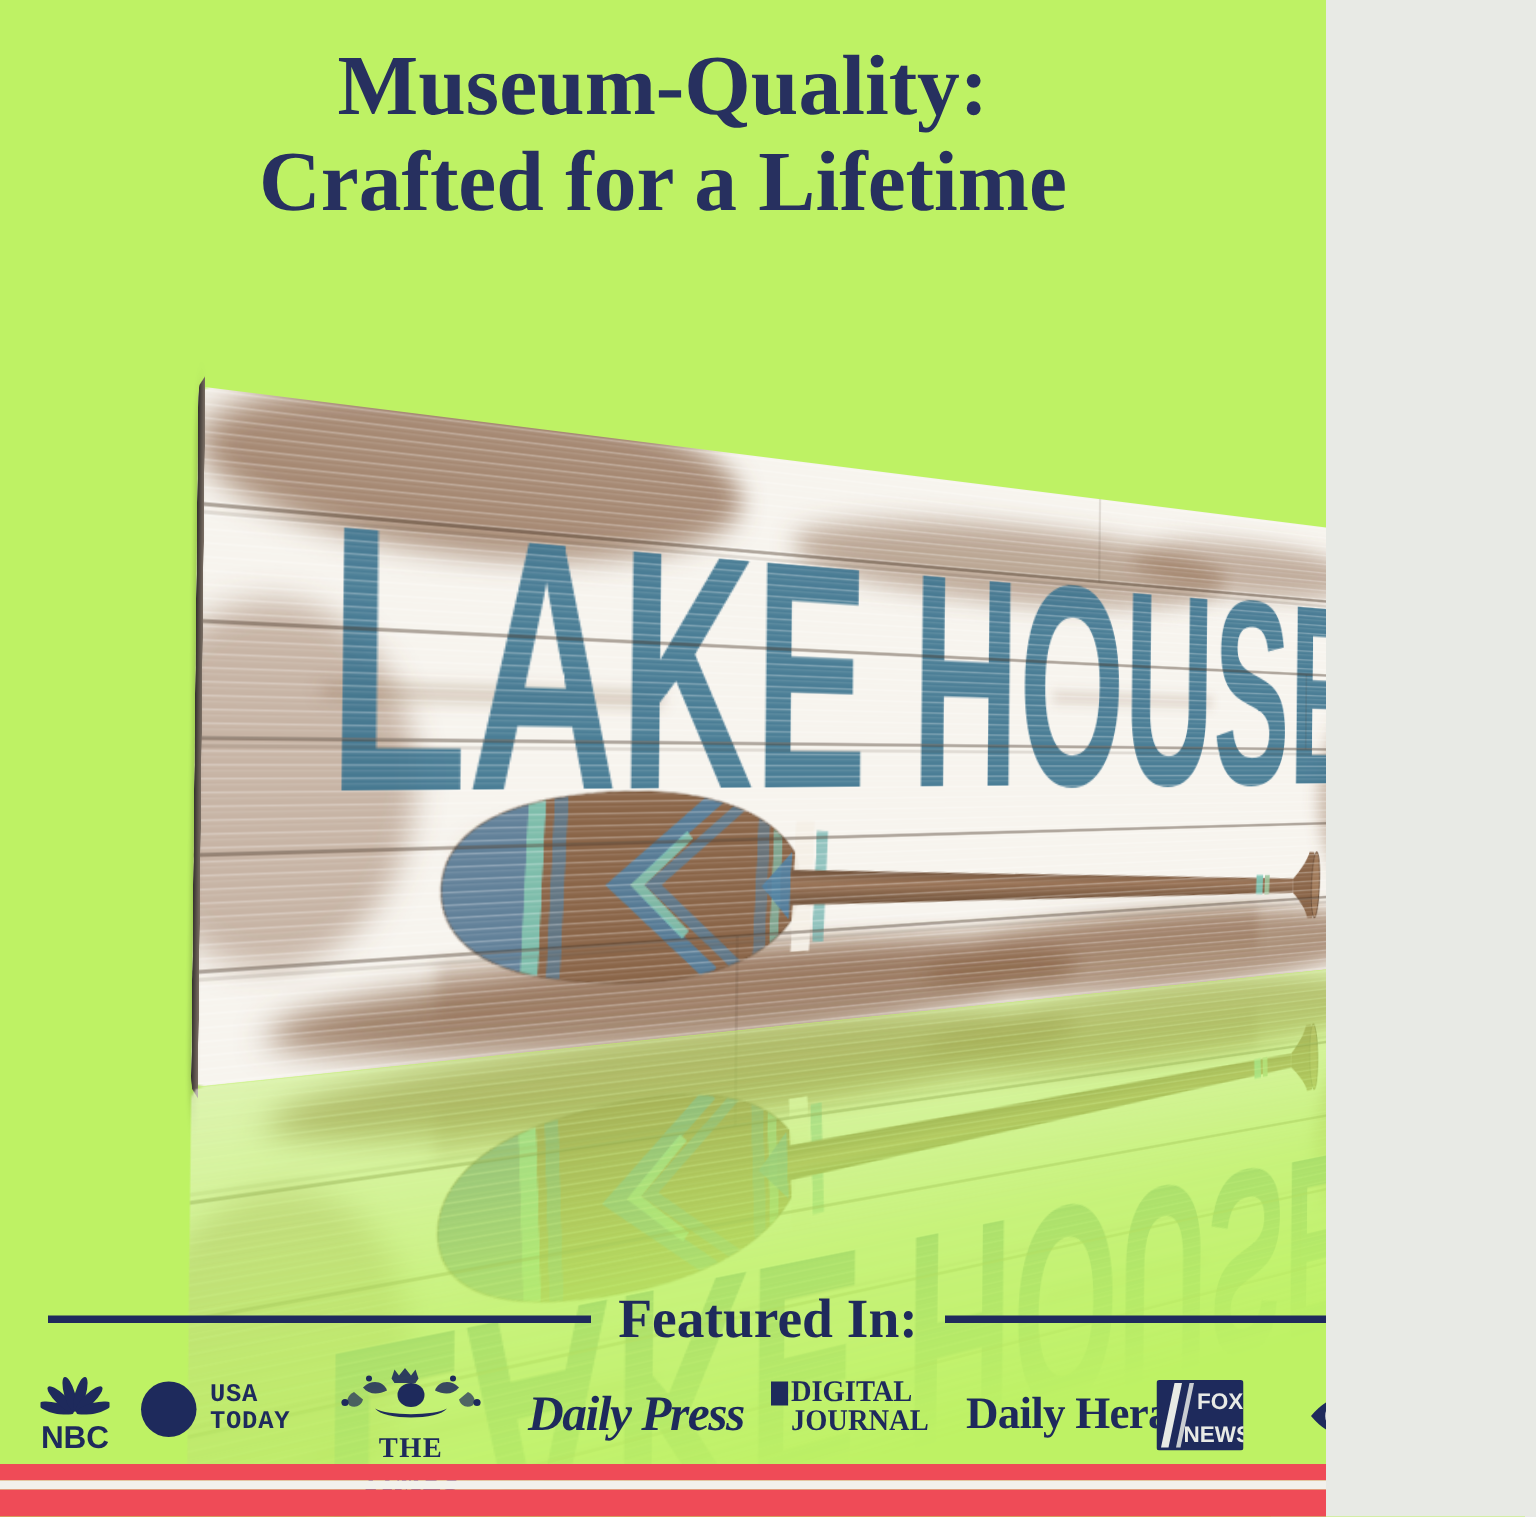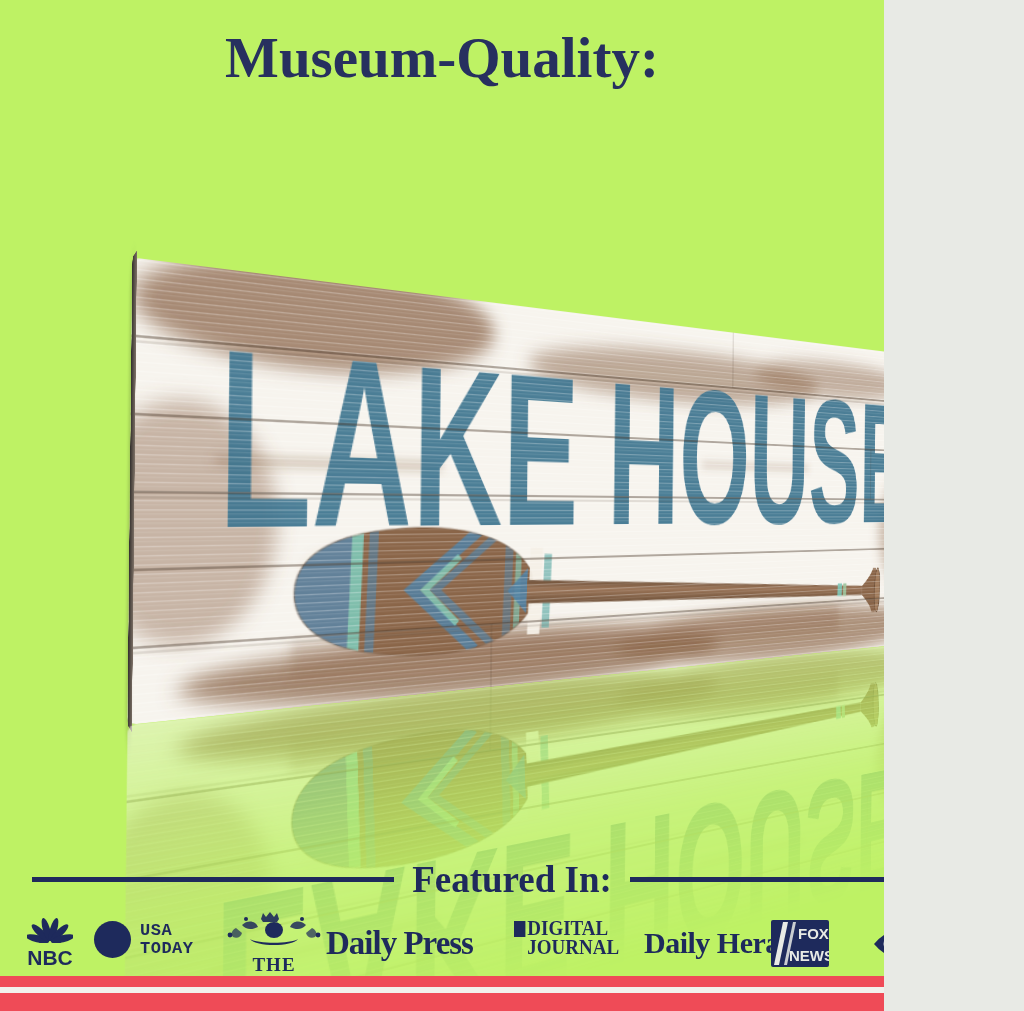--- a/index.html
+++ b/index.html
@@ -41,22 +41,22 @@
   .logos{position:absolute;top:905px;left:0;width:1024px;height:72px;color:#1e2a5c;}
   .logos .logo{position:absolute;}
   .nbc{left:24px;top:11px;width:52px;text-align:center;}
   .nbc .nbc-txt{font-weight:bold;font-size:21px;letter-spacing:0;margin-top:-1px;text-align:center;}
   .usat{left:94px;top:16px;display:flex;align-items:center;gap:9px;font-family:Liberation Mono, monospace;}
   .usat .dot{width:37px;height:37px;border-radius:50%;background:#1e2a5c;}
   .usat .txt{font-weight:bold;font-size:17px;line-height:18px;letter-spacing:.5px;}
   .times{left:220px;top:6px;width:108px;text-align:center;}
   .times .txt{font-family:"Liberation Serif",serif;font-weight:bold;font-size:19px;
     letter-spacing:1px;margin-top:1px;}
-  .dpress{left:326px;top:20px;font-family:"Liberation Serif",serif;font-weight:bold;
-    font-size:33px;letter-spacing:-1px;}
+  .dpress{left:352px;top:20px;font-family:"Liberation Serif",serif;font-weight:bold;
+    font-style:italic;font-size:33px;letter-spacing:-1px;}
   .djour{left:514px;top:14px;font-family:"Liberation Serif",serif;font-weight:bold;
     font-size:20px;line-height:19px;transform:scaleX(.95);transform-origin:left;}
   .djour .row1{display:flex;align-items:center;gap:2px;}
   .djour .sq{width:12px;height:16px;background:#1e2a5c;}
   .djour .row2{margin-left:14px;}
   .dherald{left:644px;top:21px;font-family:"Liberation Serif",serif;font-weight:bold;
     font-size:30px;letter-spacing:-.5px;}
   .fox{left:771px;top:15px;}
   .cbs{left:872px;top:17px;display:flex;align-items:center;gap:4px;justify-content:flex-end;}
   .cbs .txt{font-weight:bold;font-size:38px;letter-spacing:-2px;}
@@ -67,20 +67,21 @@
   .stripes .gap{height:6px;background:#f2f1ec;}
   .stripes .red2{height:18px;background:#ef4b57;}
 </style>
 </head>
 <body>
 
 <div class="page">
 
   <div class="headline">
     <div>Museum-Quality:</div>
+    <div>Crafted for a Lifetime</div>
   </div>
 
   <svg style="position:absolute;width:0;height:0" aria-hidden="true">
     <defs>
       <filter id="blur8" x="-40%" y="-40%" width="180%" height="180%">
           <feGaussianBlur stdDeviation="8"></feGaussianBlur>
         </filter>
       <filter id="blur4" x="-40%" y="-40%" width="180%" height="180%">
           <feGaussianBlur stdDeviation="4"></feGaussianBlur>
         </filter>

